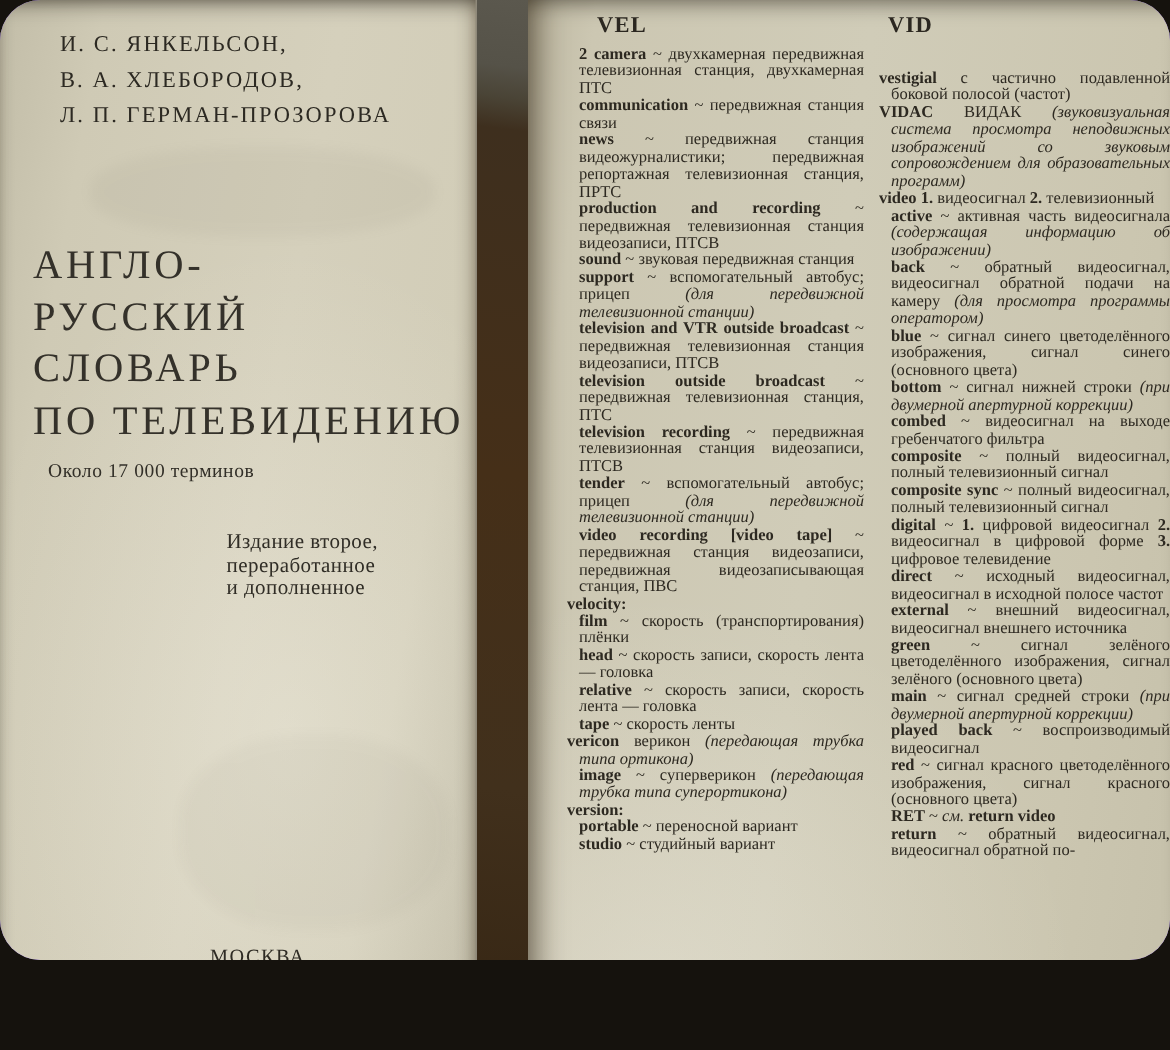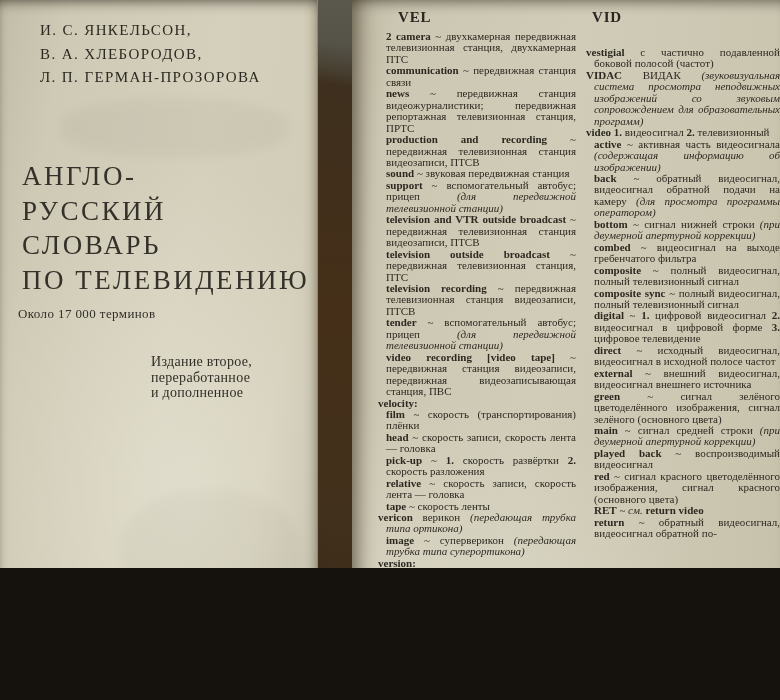--- a/index.html
+++ b/index.html
@@ -1,38 +1,38 @@
 <!DOCTYPE html>
 <html lang="ru"><head>
 <meta charset="utf-8">
 <style>
   html,body{margin:0;padding:0;background:#15120d;}
   .photo{
-    position:relative;width:780px;height:568px;overflow:hidden;
+    position:relative;width:780px;height:640px;overflow:hidden;
     font-family:"Liberation Serif","DejaVu Serif",serif;
-    color:#2e2a22;background:#8b5cf6;
+    color:#2e2a22;background:#8b5cf6;border-radius:27px;
   }
   
   .page-left{
     position:absolute;left:0;top:0;width:318px;height:700px;
     background:
       radial-gradient(130% 85% at 60% 70%, rgba(252,250,240,0.32) 0%, rgba(252,250,240,0) 55%),
       linear-gradient(100deg,#c2bda8 0%,#cfcab5 16%,#d5d0bc 52%,#d2cdb8 78%,#c1bca7 97%,#a8a391 100%);
     box-shadow:
       inset 0 12px 14px -11px rgba(18,14,7,0.6),
       inset -9px 0 12px -7px rgba(55,40,20,0.45),
       inset 5px 0 12px -8px rgba(40,30,15,0.4),
       inset 0 -10px 14px -12px rgba(40,30,15,0.35);
   }
   .smudge{position:absolute;background:#7d7869;filter:blur(4px);border-radius:45%;}
   .authors{position:absolute;left:40px;top:19px;font-size:15px;line-height:23.5px;
     letter-spacing:1.4px;color:#2c2922;white-space:nowrap;}
   .book-title{position:absolute;left:22px;top:159px;font-size:27px;line-height:34.5px;
     letter-spacing:2.5px;color:#34312a;white-space:nowrap;}
-  .terms-note{position:absolute;left:18px;top:306px;font-size:13px;letter-spacing:0.4px;color:#322f28;text-align:center;}
+  .terms-note{position:absolute;left:32px;top:306px;font-size:13px;letter-spacing:0.4px;color:#322f28;text-align:center;}
   .edition{position:absolute;left:151px;top:354px;font-size:14px;line-height:15.5px;
     letter-spacing:0.3px;color:#302d26;}
   .imprint-text{position:absolute;left:140px;top:629px;font-size:13.5px;line-height:17.5px;
     letter-spacing:1px;color:#2e2b24;white-space:nowrap;}
   .logo{position:absolute;left:85px;top:640px;width:29px;height:29px;}
   
   .spine-gap{
     position:absolute;left:317px;top:0;width:35px;height:700px;
     background:linear-gradient(187deg,#5b584e 0%,#555248 6.5%,#4a4436 9.5%,#3e2f1e 12.5%,
       #452f18 45%,#41301c 75%,#352513 100%);
@@ -136,35 +136,35 @@
       <p class="entry sub"><span class="hw">sound</span><span class="pl"> ~ звуковая передвижная станция</span></p>
       <p class="entry sub"><span class="hw">support</span><span class="pl"> ~ вспомогательный автобус; прицеп </span><span class="it">(для передвижной телевизионной станции)</span></p>
       <p class="entry sub"><span class="hw">television and VTR outside broadcast</span><span class="pl"> ~ передвижная телевизионная станция видеозаписи, ПТСВ</span></p>
       <p class="entry sub"><span class="hw">television outside broadcast</span><span class="pl"> ~ передвижная телевизионная станция, ПТС</span></p>
       <p class="entry sub"><span class="hw">television recording</span><span class="pl"> ~ передвижная телевизионная станция видеозаписи, ПТСВ</span></p>
       <p class="entry sub"><span class="hw">tender</span><span class="pl"> ~ вспомогательный автобус; прицеп </span><span class="it">(для передвижной телевизионной станции)</span></p>
       <p class="entry sub"><span class="hw">video recording [video tape]</span><span class="pl"> ~ передвижная станция видеозаписи, передвижная видеозаписывающая станция, ПВС</span></p>
       <p class="entry main"><span class="hw">velocity:</span></p>
       <p class="entry sub"><span class="hw">film</span><span class="pl"> ~ скорость (транспортирования) плёнки</span></p>
       <p class="entry sub"><span class="hw">head</span><span class="pl"> ~ скорость записи, скорость лента — головка</span></p>
-      <p class="entry sub"><span class="hw">pick-up</span><span class="pl"> ~ </span><span class="hw">1.</span><span class="pl"> скорость развёртки </span><span class="hw">2.</span><span class="pl"> скорость разложения</span></p>
       <p class="entry sub"><span class="hw">relative</span><span class="pl"> ~ скорость записи, скорость лента — головка</span></p>
       <p class="entry sub"><span class="hw">tape</span><span class="pl"> ~ скорость ленты</span></p>
       <p class="entry main"><span class="hw">vericon</span><span class="pl"> верикон </span><span class="it">(передающая трубка типа ортикона)</span></p>
       <p class="entry sub"><span class="hw">image</span><span class="pl"> ~ суперверикон </span><span class="it">(передающая трубка типа суперортикона)</span></p>
       <p class="entry main"><span class="hw">version:</span></p>
       <p class="entry sub"><span class="hw">portable</span><span class="pl"> ~ переносной вариант</span></p>
       <p class="entry sub"><span class="hw">studio</span><span class="pl"> ~ студийный вариант</span></p>
     </div>
   <div class="dict-col col-vid" lang="ru">
       <p class="entry main"><span class="hw">vestigial</span><span class="pl"> с частично подавленной боковой полосой (частот)</span></p>
       <p class="entry main"><span class="hw">VIDAC</span><span class="pl"> ВИДАК </span><span class="it">(звуковизуальная система просмотра неподвижных изображений со звуковым сопровождением для образовательных программ)</span></p>
       <p class="entry main"><span class="hw">video</span><span class="pl"> </span><span class="hw">1.</span><span class="pl"> видеосигнал </span><span class="hw">2.</span><span class="pl"> телевизионный</span></p>
       <p class="entry sub"><span class="hw">active</span><span class="pl"> ~ активная часть видеосигнала </span><span class="it">(содержащая информацию об изображении)</span></p>
       <p class="entry sub"><span class="hw">back</span><span class="pl"> ~ обратный видеосигнал, видеосигнал обратной подачи на камеру </span><span class="it">(для просмотра программы оператором)</span></p>
+      <p class="entry sub"><span class="hw">blue</span><span class="pl"> ~ сигнал синего цветоделённого изображения, сигнал синего (основного цвета)</span></p>
       <p class="entry sub"><span class="hw">bottom</span><span class="pl"> ~ сигнал нижней строки </span><span class="it">(при двумерной апертурной коррекции)</span></p>
       <p class="entry sub"><span class="hw">combed</span><span class="pl"> ~ видеосигнал на выходе гребенчатого фильтра</span></p>
       <p class="entry sub"><span class="hw">composite</span><span class="pl"> ~ полный видеосигнал, полный телевизионный сигнал</span></p>
       <p class="entry sub"><span class="hw">composite sync</span><span class="pl"> ~ полный видеосигнал, полный телевизионный сигнал</span></p>
       <p class="entry sub"><span class="hw">digital</span><span class="pl"> ~ </span><span class="hw">1.</span><span class="pl"> цифровой видеосигнал </span><span class="hw">2.</span><span class="pl"> видеосигнал в цифровой форме </span><span class="hw">3.</span><span class="pl"> цифровое телевидение</span></p>
       <p class="entry sub"><span class="hw">direct</span><span class="pl"> ~ исходный видеосигнал, видеосигнал в исходной полосе частот</span></p>
       <p class="entry sub"><span class="hw">external</span><span class="pl"> ~ внешний видеосигнал, видеосигнал внешнего источника</span></p>
       <p class="entry sub"><span class="hw">green</span><span class="pl"> ~ сигнал зелёного цветоделённого изображения, сигнал зелёного (основного цвета)</span></p>
       <p class="entry sub"><span class="hw">main</span><span class="pl"> ~ сигнал средней строки </span><span class="it">(при двумерной апертурной коррекции)</span></p>
       <p class="entry sub"><span class="hw">played back</span><span class="pl"> ~ воспроизводимый видеосигнал</span></p>

